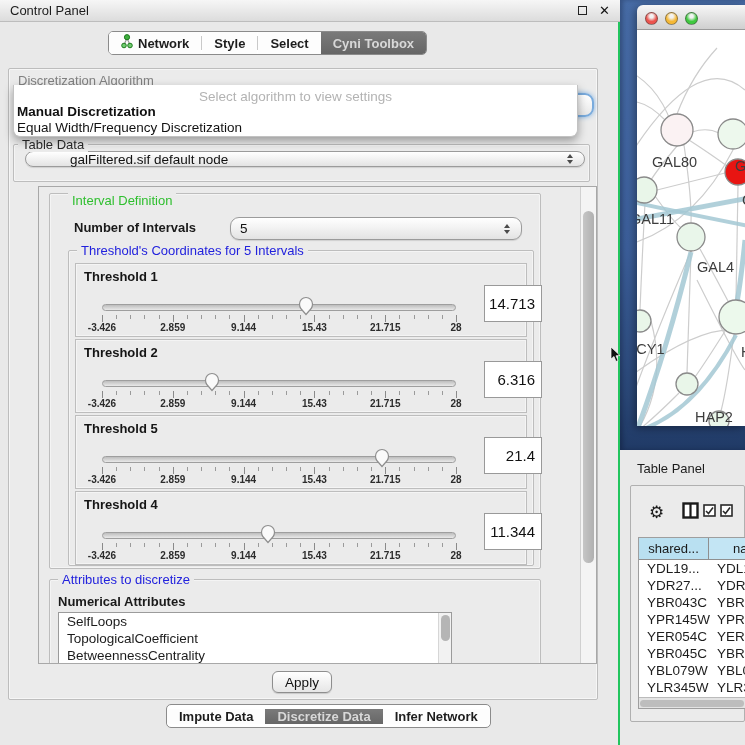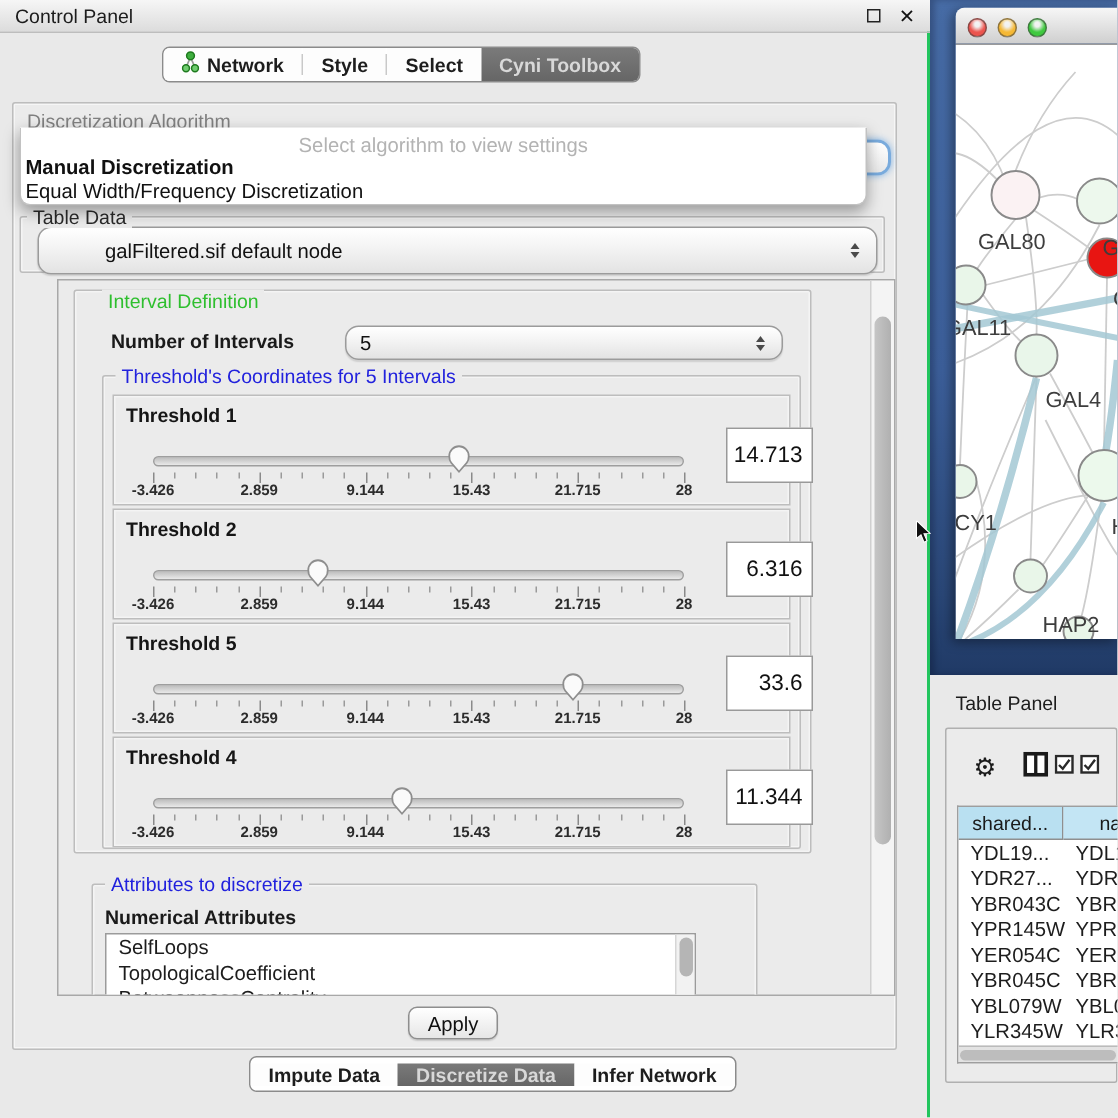--- a/index.html
+++ b/index.html
@@ -51,21 +51,21 @@
   .combo { background:linear-gradient(#ffffff,#f3f3f3 45%,#e3e3e3); border:1px solid #9b9b9b; border-radius:9px;
     display:flex; align-items:center; font-size:13.5px; color:#111; padding-left:9px;
     box-shadow:0 1px 1px rgba(0,0,0,0.12); }
   .combo .val { flex:1; white-space:nowrap; overflow:hidden; }
   .spinner { width:16px; display:flex; flex-direction:column; align-items:center; gap:2px; margin-right:6px; }
   .spin-up { width:0; height:0; border-left:3.5px solid transparent; border-right:3.5px solid transparent; border-bottom:4.5px solid #4a4a4a; }
   .spin-down { width:0; height:0; border-left:3.5px solid transparent; border-right:3.5px solid transparent; border-top:4.5px solid #4a4a4a; }
 
   #tabledata-group { left:13px; top:144px; width:577px; height:38px; }
   #tabledata-title { left:18px; top:137px; }
-  #tabledata-combo { left:25px; top:151px; width:560px; height:32px;padding-left:44px; }
+  #tabledata-combo { left:25px; top:151px; width:560px; height:16px;padding-left:44px; }
 
   
   #scrollpane { left:38px; top:186px; width:559px; height:478px; background:#ebebeb; border:1px solid #a8a8a8; overflow:hidden; }
   #vscroll { position:absolute; right:0; top:0; bottom:0; width:16px; background:#f4f4f4; border-left:1px solid #d0d0d0; }
   #vscroll-thumb { position:absolute; left:2px; top:24px; width:11px; height:352px; background:linear-gradient(90deg,#c6c6c6,#b0b0b0); border-radius:6px; }
 
   #interval-group { position:absolute; left:10px; top:6px; width:492px; height:376px; }
   #interval-title { left:18px; top:-1px; }
   #num-intervals-label { position:absolute; left:24px; top:26px; font-size:13px; font-weight:bold; color:#1a1a1a; }
   #num-intervals-combo { position:absolute; left:180px; top:23px; width:292px; height:23px; }
@@ -80,21 +80,21 @@
   .thumb { position:absolute; top:32px; width:16px; height:20px; }
   .ticks { position:absolute; left:0; top:51px; width:354px; height:8px; }
   .tick { position:absolute; top:0; width:1px; background:#8a8a8a; }
   .tick.minor { height:4px; background:#9a9a9a; }
   .tick.major { height:7px; }
   .tick-labels { position:absolute; left:0; top:58px; width:354px; height:12px; }
   .tick-label { position:absolute; transform:translateX(-50%); font-size:10px; font-weight:bold; color:#2c2c2c; white-space:nowrap; }
   .value-box { position:absolute; left:408px; top:21px; width:58px; height:37px; background:#fff; border:1px solid #999;
     font-size:15px; color:#111; display:flex; align-items:center; justify-content:flex-end; padding-right:6px; }
 
-  #attr-group { position:absolute; left:22px; top:392px; width:444px; height:110px;margin-top:10px; }
+  #attr-group { position:absolute; left:10px; top:392px; width:492px; height:110px; }
   #attr-title { left:8px; top:-8px; }
   #attr-list-label { position:absolute; left:8px; top:14px; font-size:13px; font-weight:bold; color:#1a1a1a; }
   #attr-list { position:absolute; left:8px; top:32px; width:394px; height:70px; background:#fff; border:1px solid #9b9b9b; overflow:hidden; }
   .attr-item { font-size:13.5px; color:#1c1c1c; padding:1px 0 1px 8px; white-space:nowrap; }
   #attr-vscroll { position:absolute; right:0; top:0; bottom:0; width:13px; background:#f2f2f2; border-left:1px solid #d6d6d6; }
   #attr-vthumb { position:absolute; left:2px; top:2px; width:9px; height:26px; background:#b5b5b5; border-radius:5px; }
 
   #apply-btn { left:272px; top:671px; width:60px; height:22px; background:linear-gradient(#fff,#e6e6e6);
     border:1px solid #8e8e8e; border-radius:6px; font-size:13.5px; color:#111;
     display:flex; align-items:center; justify-content:center; box-shadow:0 1px 1px rgba(0,0,0,0.15); }
@@ -336,21 +336,21 @@
                 </div>
                 <div class="tick-labels">
                   <div class="tick-label" style="left: 0%;">-3.426</div>
                   <div class="tick-label" style="left: 20%;">2.859</div>
                   <div class="tick-label" style="left: 40%;">9.144</div>
                   <div class="tick-label" style="left: 60%;">15.43</div>
                   <div class="tick-label" style="left: 80%;">21.715</div>
                   <div class="tick-label" style="left: 100%;">28</div>
                 </div>
               </div>
-              <div class="value-box">33.6</div>
+              <div class="value-box">21.4</div>
             </div>
             <div class="threshold-box" style="top: 240px;">
               <div class="th-label">Threshold 4</div>
               <div class="slider-zone">
                 <div class="track"></div>
                 <div class="thumb" style="left: calc(46.9993% - 8px);"><svg width="16" height="20">
                     <path d="M8 18.5 L2.8 12.5 Q1.5 11 1.5 8 A6.5 6.5 0 0 1 14.5 8 Q14.5 11 13.2 12.5 Z" fill="#fafafa" stroke="#8e8e8e" stroke-width="1.2"></path>
                   </svg></div>
                 <div class="ticks">
                   <div class="tick major" style="left: 0%;"></div>

